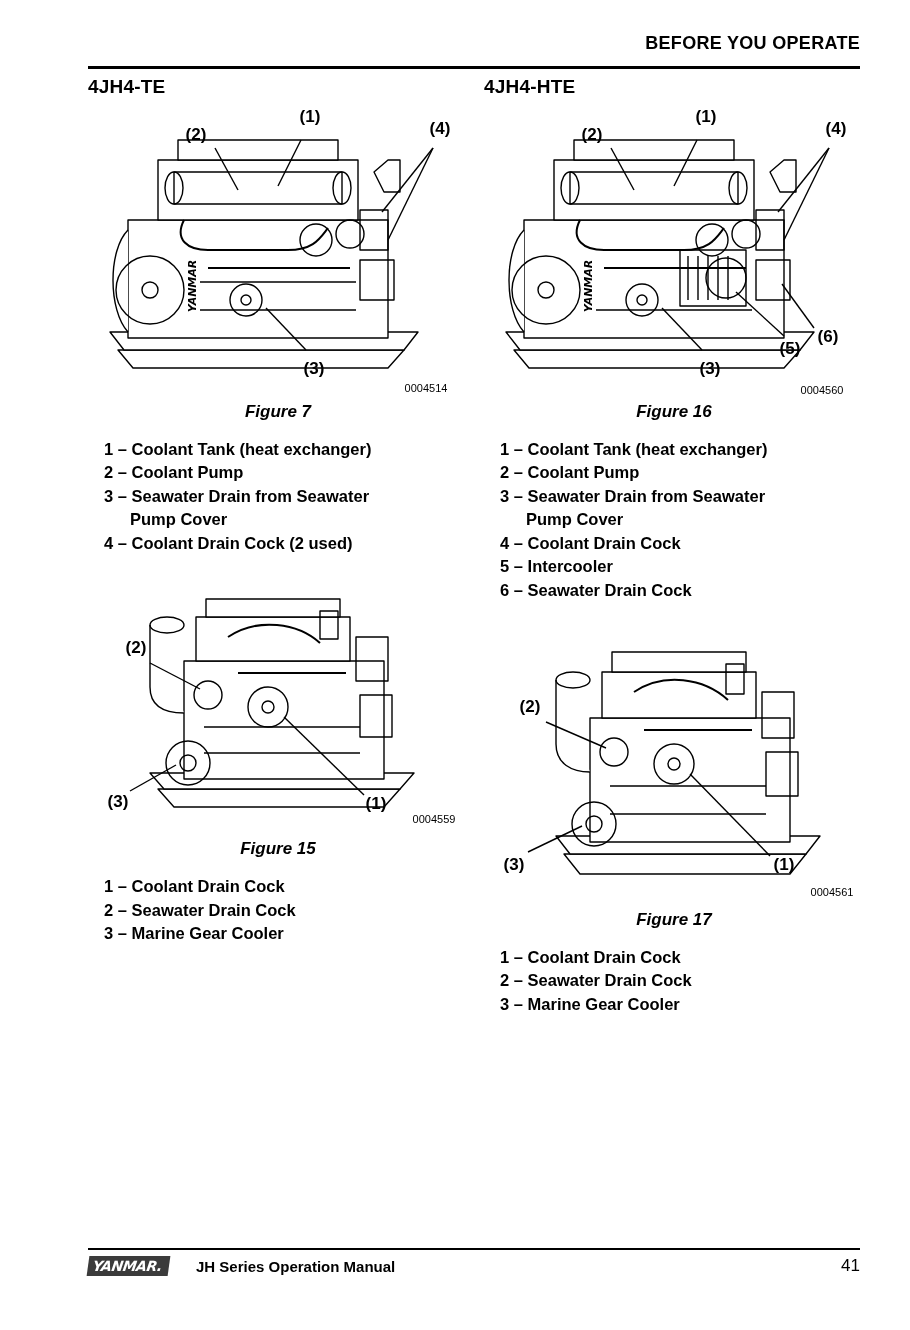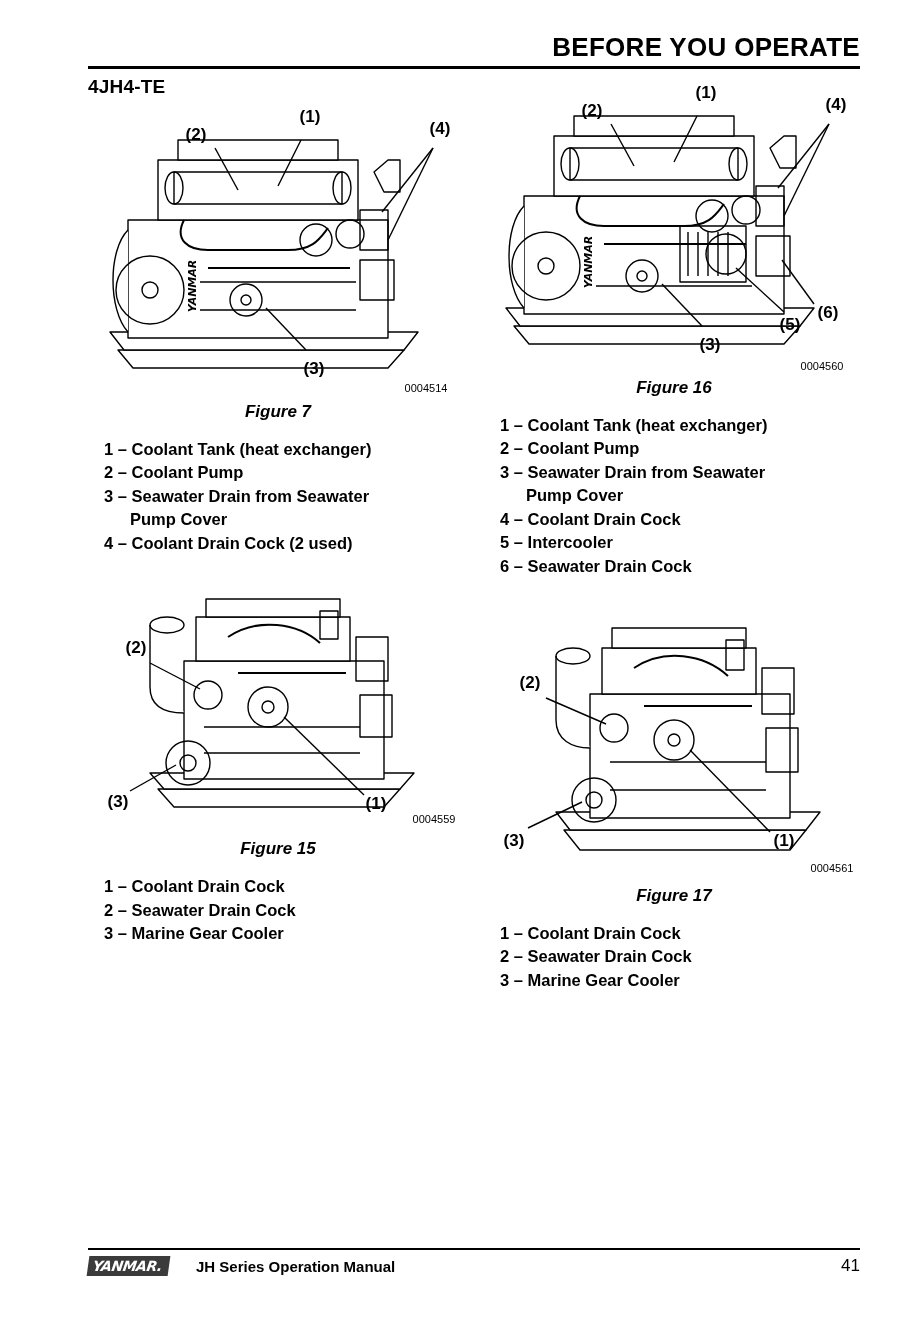--- a/index.html
+++ b/index.html
@@ -24,21 +24,21 @@
 
   
   .header {
     position: absolute;
     left: 88px;
     top: 34px;
     width: 772px;
     text-align: right;
   }
   .header-title {
-    font-size: 26px;
+    font-size: 18px;
     font-weight: bold;
     letter-spacing: 0.3px;
     line-height: 1;
   }
   .header-rule {
     position: absolute;
     left: 88px;
     top: 66px;
     width: 772px;
     height: 3px;
@@ -283,20 +283,21 @@
         <li><span>1</span> – <span>Coolant Drain Cock</span></li>
         <li><span>2</span> – <span>Seawater Drain Cock</span></li>
         <li><span>3</span> – <span>Marine Gear Cooler</span></li>
       </ul>
     </div>
 
   </div>
 
   <div class="col-right">
 
+    <div class="model-title">4JH4-HTE</div>
 
     <div class="figure-block">
       <div class="figure-img">
         <svg class="engine" viewBox="0 0 380 300" xmlns="http://www.w3.org/2000/svg">
           <g fill="none" stroke="#000" stroke-width="1.4" stroke-linejoin="round">
             <path d="M30 250 L45 268 L300 268 L316 250 Z"></path>
             <path d="M22 232 L36 250 L316 250 L330 232 Z" fill="#fff"></path>
             <path d="M40 120 L40 238 L300 238 L300 120 Z" fill="#fff"></path>
             <path d="M40 130 C20 150 20 210 40 232" fill="#fff"></path>
             <circle cx="62" cy="190" r="34"></circle>

